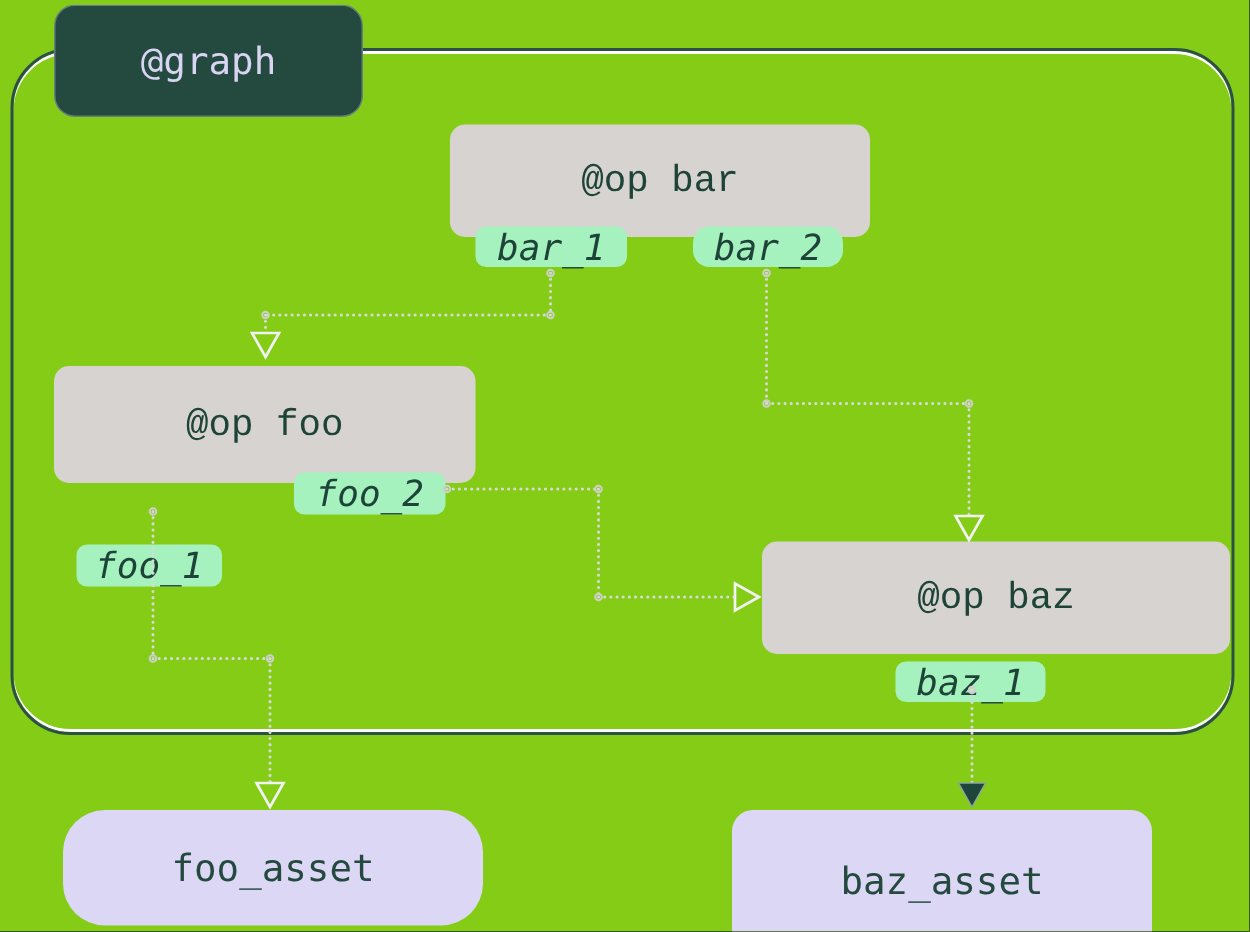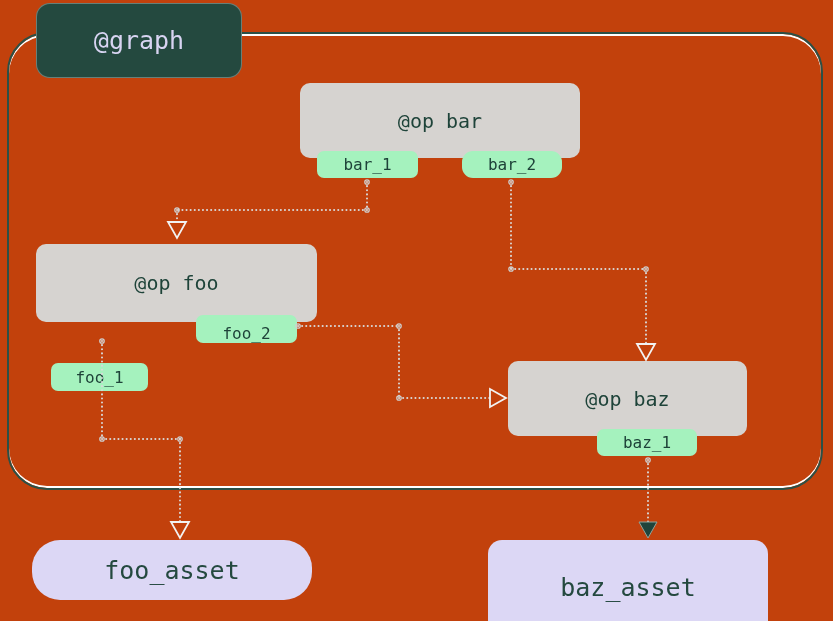--- a/index.html
+++ b/index.html
@@ -4,21 +4,21 @@
 <style>
   html, body {
     margin: 0;
     padding: 0;
     background: #000000;
   }
   .canvas {
     position: relative;
     width: 833px;
     height: 621px;
-    background: #c2410c;
+    background: #84cc16;
     overflow: hidden;
     font-family: "DejaVu Sans Mono", "Liberation Mono", monospace;
     font-weight: 500;
   }
   .graph-border {
     position: absolute;
     left: 7px;
     top: 32px;
     width: 816px;
     height: 458px;
@@ -51,32 +51,34 @@
     border-radius: 10px;
     color: #1e4339;
     z-index: 2;
   }
   .op-title {
     position: absolute;
     inset: 0;
     display: flex;
     align-items: center;
     justify-content: center;
-    font-size: 20px;
+    font-size: 25px;
+    font-family: Liberation Mono, monospace;
   }
   .handle {
     position: absolute;
     background: #a5f2be;
     border-radius: 7px;
     color: #1e4339;
-    font-size: 16px;
+    font-size: 24px;
     display: flex;
     align-items: center;
     justify-content: center;
     z-index: 3;
+    font-style: italic;
   }
   .asset-node {
     position: absolute;
     background: #dcd7f5;
     border-radius: 14px;
     color: #24493f;
     font-size: 25px;
     display: flex;
     align-items: center;
     justify-content: center;
@@ -137,28 +139,28 @@
   <div class="op-node" style="left:36px; top:244px; width:281px; height:78px;">
     <div class="op-title">@op foo</div>
     <div class="handle" style="left:15px; top:71px; width:97px; height:28px;margin-top:48px;">
       <span>foo_1</span>
     </div>
     <div class="handle" style="left:160px; top:71px; width:101px; height:28px;align-items:flex-end;">
       <span>foo_2</span>
     </div>
   </div>
 
-  <div class="op-node" style="left:508px; top:361px; width:239px; height:75px;">
+  <div class="op-node" style="left:508px; top:361px; width:279px; height:75px;padding-left:33px;">
     <div class="op-title">@op baz</div>
-    <div class="handle" style="left:89px; top:68px; width:100px; height:27px;">
+    <div class="handle" style="left:89px; top:80px; width:100px; height:27px;">
       <span>baz_1</span>
     </div>
   </div>
 
-  <div class="asset-node" style="left:32px; top:540px; width:280px; height:60px;border-radius:28px;">
+  <div class="asset-node" style="left:42px; top:540px; width:280px; height:77px;border-radius:28px;">
     <span>foo_asset</span>
   </div>
   <div class="asset-node" style="left:488px; top:540px; width:280px; height:95px;">
     <span>baz_asset</span>
   </div>
 
   <svg class="edges-layer" width="833" height="621" id="edges-svg">
       <g>
         <line x1="367" y1="182" x2="367" y2="210" class="edge-line"></line>
         <line x1="367" y1="210" x2="177" y2="210" class="edge-line"></line>

